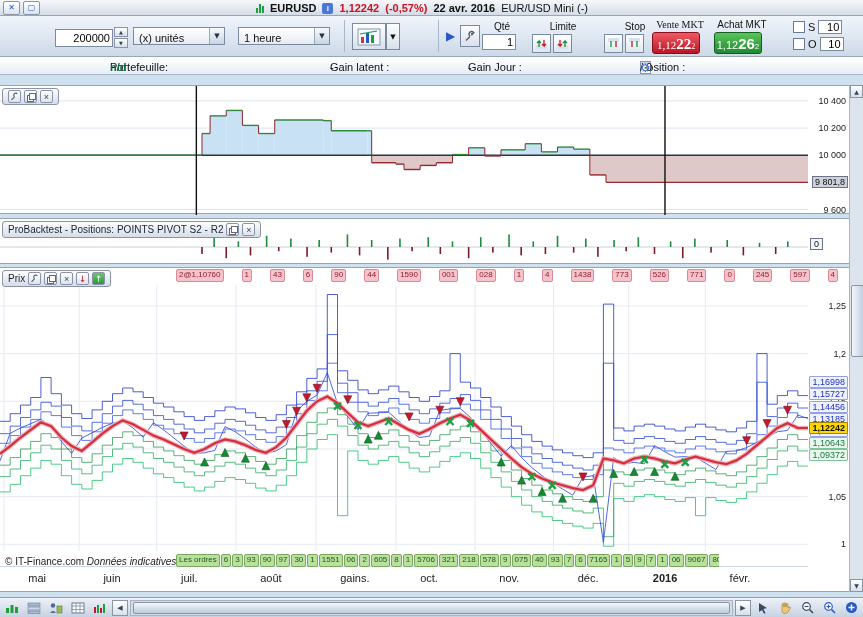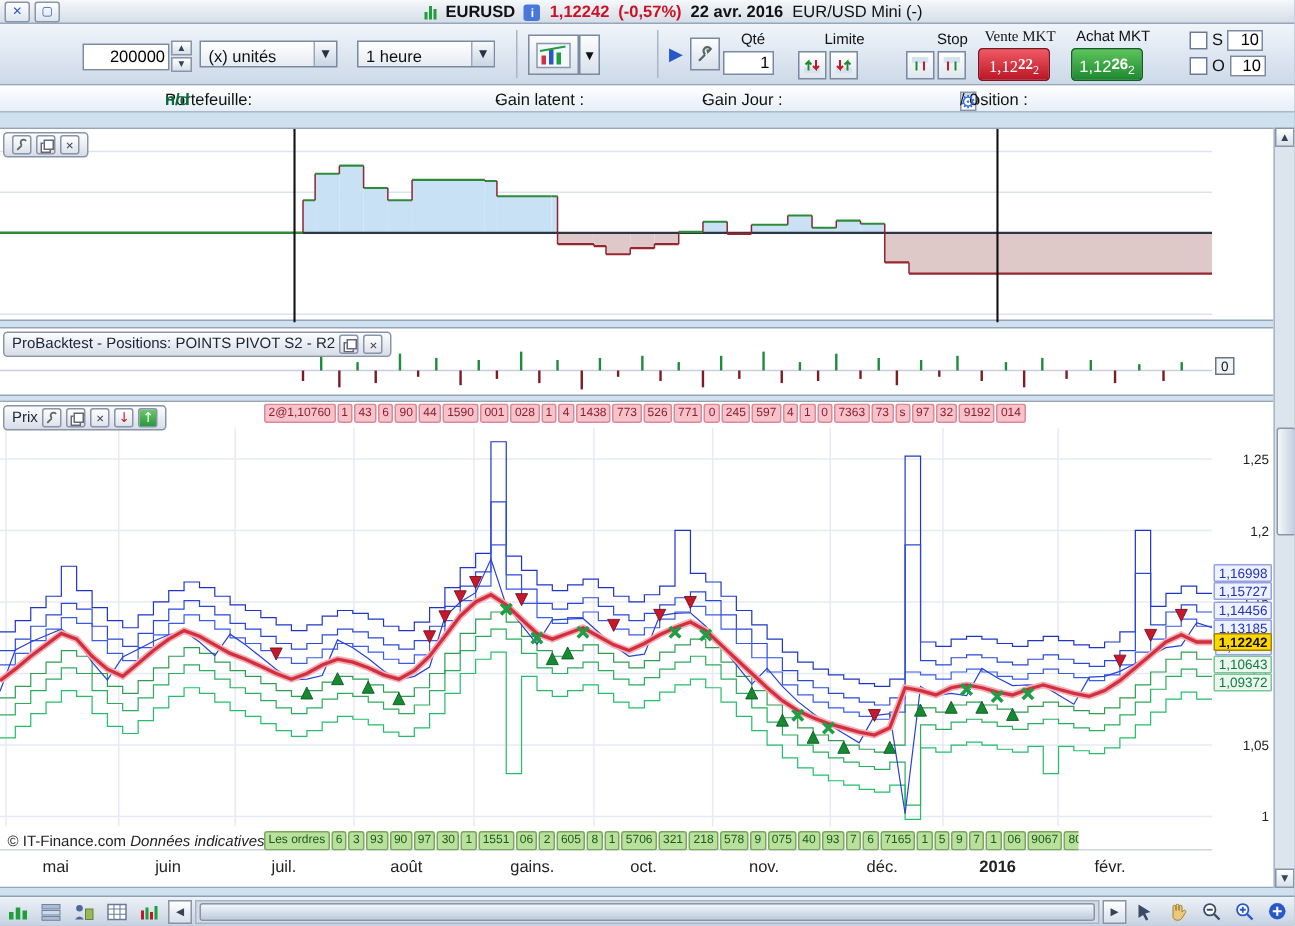--- a/index.html
+++ b/index.html
@@ -1,21 +1,21 @@
 <!DOCTYPE html>
 <html><head>
 <meta charset="utf-8">
 <style>
   html,body{margin:0;padding:0;background:#aab8c8;}
   .root{position:relative;width:863px;height:617px;background:#cfe0ee;font-family:"Liberation Sans",sans-serif;font-size:11px;color:#111;overflow:hidden;}
   .icon-font{font-family:"DejaVu Sans",sans-serif;}
   
   .titlebar{position:absolute;left:0;top:0;width:863px;height:16px;background:linear-gradient(#f6f8fa,#d4dde8);border-bottom:1px solid #98a6b8;display:flex;align-items:center;padding:0 3px;box-sizing:border-box;}
   .winbtn{width:15px;height:12px;border:1px solid #8a96a8;border-radius:2px;background:linear-gradient(#fff,#dde4ee);display:flex;align-items:center;justify-content:center;font-size:8px;color:#2858c8;margin-right:3px;cursor:pointer;}
-  .tb-center{position:absolute;left:283px;top:0;height:16px;display:flex;align-items:center;gap:6px;white-space:nowrap;}
+  .tb-center{position:absolute;left:256px;top:0;height:16px;display:flex;align-items:center;gap:6px;white-space:nowrap;}
   .mini-bars{display:inline-flex;align-items:flex-end;gap:1px;height:10px;}
   .mini-bars i{display:block;width:2px;background:#1f9e3c;}
   .info-badge{width:11px;height:11px;background:#4a78d8;color:#fff;font-size:8px;font-weight:bold;display:flex;align-items:center;justify-content:center;border-radius:2px;}
   .t-price{color:#cc1222;font-weight:bold;}
   .t-date{font-weight:bold;}
   
   .toolbar{position:absolute;left:0;top:16px;width:863px;height:41px;background:linear-gradient(#f0f5fb,#cdd9e8);border-bottom:1px solid #98a6b8;box-sizing:border-box;}
   .toolbar .abs{position:absolute;}
   .num-input{background:#fff;border:1px solid #7a8aa0;font-size:11px;text-align:right;padding:0 2px;box-sizing:border-box;font-family:"Liberation Sans",sans-serif;}
   .spin-col{display:inline-flex;flex-direction:column;gap:1px;margin-left:1px;vertical-align:middle;}
@@ -23,21 +23,21 @@
   .dropdown{display:inline-flex;align-items:flex-end;background:linear-gradient(#fff,#e6ebf2);border:1px solid #7a8aa0;height:18px;box-sizing:border-box;cursor:pointer;}
   .dd-label{padding:0 5px;}
   .dd-arrow{width:14px;height:16px;border-left:1px solid #9aa8b8;background:linear-gradient(#f8fafc,#c9d5e4);display:flex;align-items:center;justify-content:center;font-size:7px;color:#234;}
   .tool-btn{border:1px solid #7a8aa0;background:linear-gradient(#fdfdfe,#d9e1ec);display:inline-flex;align-items:center;justify-content:center;cursor:pointer;box-sizing:border-box;}
   .grp-label{font-size:10px;text-align:center;color:#111;display:block;}
   .mini-order-btn{width:17px;height:17px;border:1px solid #7a8aa0;background:linear-gradient(#fff,#dfe6ef);display:inline-flex;align-items:center;justify-content:center;margin-right:2px;cursor:pointer;}
   .mkt-btn{width:48px;height:22px;border-radius:3px;color:#fff;display:flex;align-items:flex-end;justify-content:center;padding-bottom:2px;box-sizing:border-box;cursor:pointer;margin-top:2px;}
   .mkt-sell{background:linear-gradient(#ef5a64,#bc1626);border:1px solid #8a0f1c;}
   .mkt-buy{background:linear-gradient(#5cc45c,#1e8a30);border:1px solid #116020;}
   .mkt-small{font-size:11px;line-height:11px;}
-  .mkt-big{font-size:10px;font-weight:bold;line-height:14px;}
+  .mkt-big{font-size:15px;font-weight:bold;line-height:14px;}
   .mkt-sup{font-size:8px;line-height:8px;vertical-align:top;}
   .chk{width:10px;height:10px;border:1px solid #6a7a96;background:#fff;display:inline-block;cursor:pointer;}
   .so-row{display:flex;align-items:center;gap:3px;margin-bottom:3px;}
   .vsep{position:absolute;width:1px;height:32px;top:4px;background:#a8b6c8;}
   
   .inforow{position:absolute;left:0;top:57px;width:863px;height:18px;background:linear-gradient(#ffffff,#e7eef7);border-bottom:1px solid #aab8c8;box-sizing:border-box;font-size:11px;}
   .inforow span{position:absolute;top:2px;white-space:nowrap;}
   .nd{color:#0a6a3a;font-weight:bold;}
   .sheet-ico{display:inline-block;width:9px;height:11px;background:#fff;border:1px solid #8898aa;box-shadow:inset 0 2px 0 #cdd8e4;vertical-align:-2px;}
   .gear{color:#3a6fd8;font-size:12px;}
@@ -50,21 +50,21 @@
   .copy-ico:before{left:0;top:2px;}.copy-ico:after{left:2px;top:0;}
   .gutter{position:absolute;left:808px;top:0;width:41px;bottom:0;background:#fff;font-size:9px;}
   .ytick{position:absolute;right:3px;white-space:nowrap;color:#222;}
   .cur-eq{position:absolute;right:1px;background:#ccd1da;border:1px solid #6a7486;padding:0 2px;font-size:9px;color:#111;}
   .pl{position:absolute;right:1px;padding:0 2px;font-size:9px;border:1px solid;border-radius:1px;white-space:nowrap;}
   .pl-blue{color:#2030c0;background:#eef2ff;border-color:#96a2e0;}
   .pl-green{color:#137a40;background:#e9f7ec;border-color:#7ec49a;}
   .pl-cur{color:#111;background:#ffd800;border-color:#a08400;font-weight:bold;z-index:5;}
   .pos-zero{position:absolute;left:810px;top:19px;background:#f2f5f8;border:1px solid #6a7486;padding:0 3px;font-size:9px;}
   
-  .order-tags{position:absolute;left:176px;top:1px;right:4px;height:13px;overflow:hidden;display:flex;gap:1px;z-index:25;}
+  .order-tags{position:absolute;left:176px;top:1px;right:4px;height:13px;overflow:hidden;display:flex;gap:18px;z-index:25;}
   .otag{background:#f7c3cb;border:1px solid #dd8898;color:#8a1f32;font-size:8px;line-height:10px;padding:0 2px;border-radius:2px;white-space:nowrap;}
   .orders-strip{position:absolute;left:176px;top:286px;right:130px;height:13px;overflow:hidden;display:flex;gap:1px;z-index:25;}
   .gtag{background:#b9e09c;border:1px solid #7aa85e;color:#1c5a1c;font-size:8px;line-height:10px;padding:0 2px;border-radius:2px;white-space:nowrap;}
   .copyright{position:absolute;left:5px;top:288px;font-size:10px;color:#222;white-space:nowrap;z-index:24;}
   .month-axis{position:absolute;left:0;right:41px;bottom:0;height:24px;background:#fff;border-top:1px solid #cdd5e0;}
   .month-lbl{position:absolute;top:5px;font-size:11px;color:#222;}
   
   .vscroll{position:absolute;right:0;top:85px;width:14px;height:507px;background:#dce4ee;border-left:1px solid #aab6c6;box-sizing:border-box;}
   .vs-btn{position:absolute;left:0;width:13px;height:13px;border:1px solid #8a96a8;background:linear-gradient(#fff,#d8e0ea);font-size:6px;display:flex;align-items:center;justify-content:center;color:#345;cursor:pointer;box-sizing:border-box;}
   .vs-thumb{position:absolute;left:1px;width:11px;height:70px;top:200px;background:linear-gradient(90deg,#f4f7fa,#c2cfe0);border:1px solid #8a96a8;border-radius:2px;cursor:grab;}
@@ -317,20 +317,27 @@
         <line x1="573.68" x2="573.68" y1="61.10526315789473" y2="63.142105263157895" stroke="#8f2430" stroke-width="1"></line>
         <line x1="589.84" x2="606" y1="88.9421052631579" y2="88.9421052631579" stroke="#982730" stroke-width="1.4"></line>
         <line x1="589.84" x2="589.84" y1="63.142105263157895" y2="88.9421052631579" stroke="#8f2430" stroke-width="1"></line>
         <line x1="606" x2="664.9839999999999" y1="96.41052631578947" y2="96.41052631578947" stroke="#982730" stroke-width="1.4"></line>
         <line x1="606" x2="606" y1="88.9421052631579" y2="96.41052631578947" stroke="#8f2430" stroke-width="1"></line>
         <line x1="664.9839999999999" x2="808" y1="96.41052631578947" y2="96.41052631578947" stroke="#982730" stroke-width="1.4"></line>
         <line x1="664.9839999999999" x2="664.9839999999999" y1="96.41052631578947" y2="96.41052631578947" stroke="#8f2430" stroke-width="1"></line>
         <line x1="196.344" x2="196.344" y1="0" y2="129" stroke="#101010" stroke-width="1.4"></line>
         <line x1="664.9839999999999" x2="664.9839999999999" y1="0" y2="129" stroke="#101010" stroke-width="1.4"></line>
       </svg>
+    <div class="gutter" id="equity-gutter">
+        <div class="ytick" style="top: 9.93684px;">10 400</div>
+        <div class="ytick" style="top: 37.0947px;">10 200</div>
+        <div class="ytick" style="top: 64.2526px;">10 000</div>
+        <div class="ytick" style="top: 118.568px;">9 600</div>
+        <div class="cur-eq" style="top: 90.1661px;">9 801,8</div>
+      </div>
   </div>
 
   <div class="panel" style="top:218px;width:849px;height:46px;">
     <div class="panel-tab">
       <span>ProBacktest - Positions: POINTS PIVOT S2 - R2</span>
       <span class="tab-ico">
           <span class="copy-ico"></span>
         </span>
       <span class="tab-ico">×</span>
     </div>

